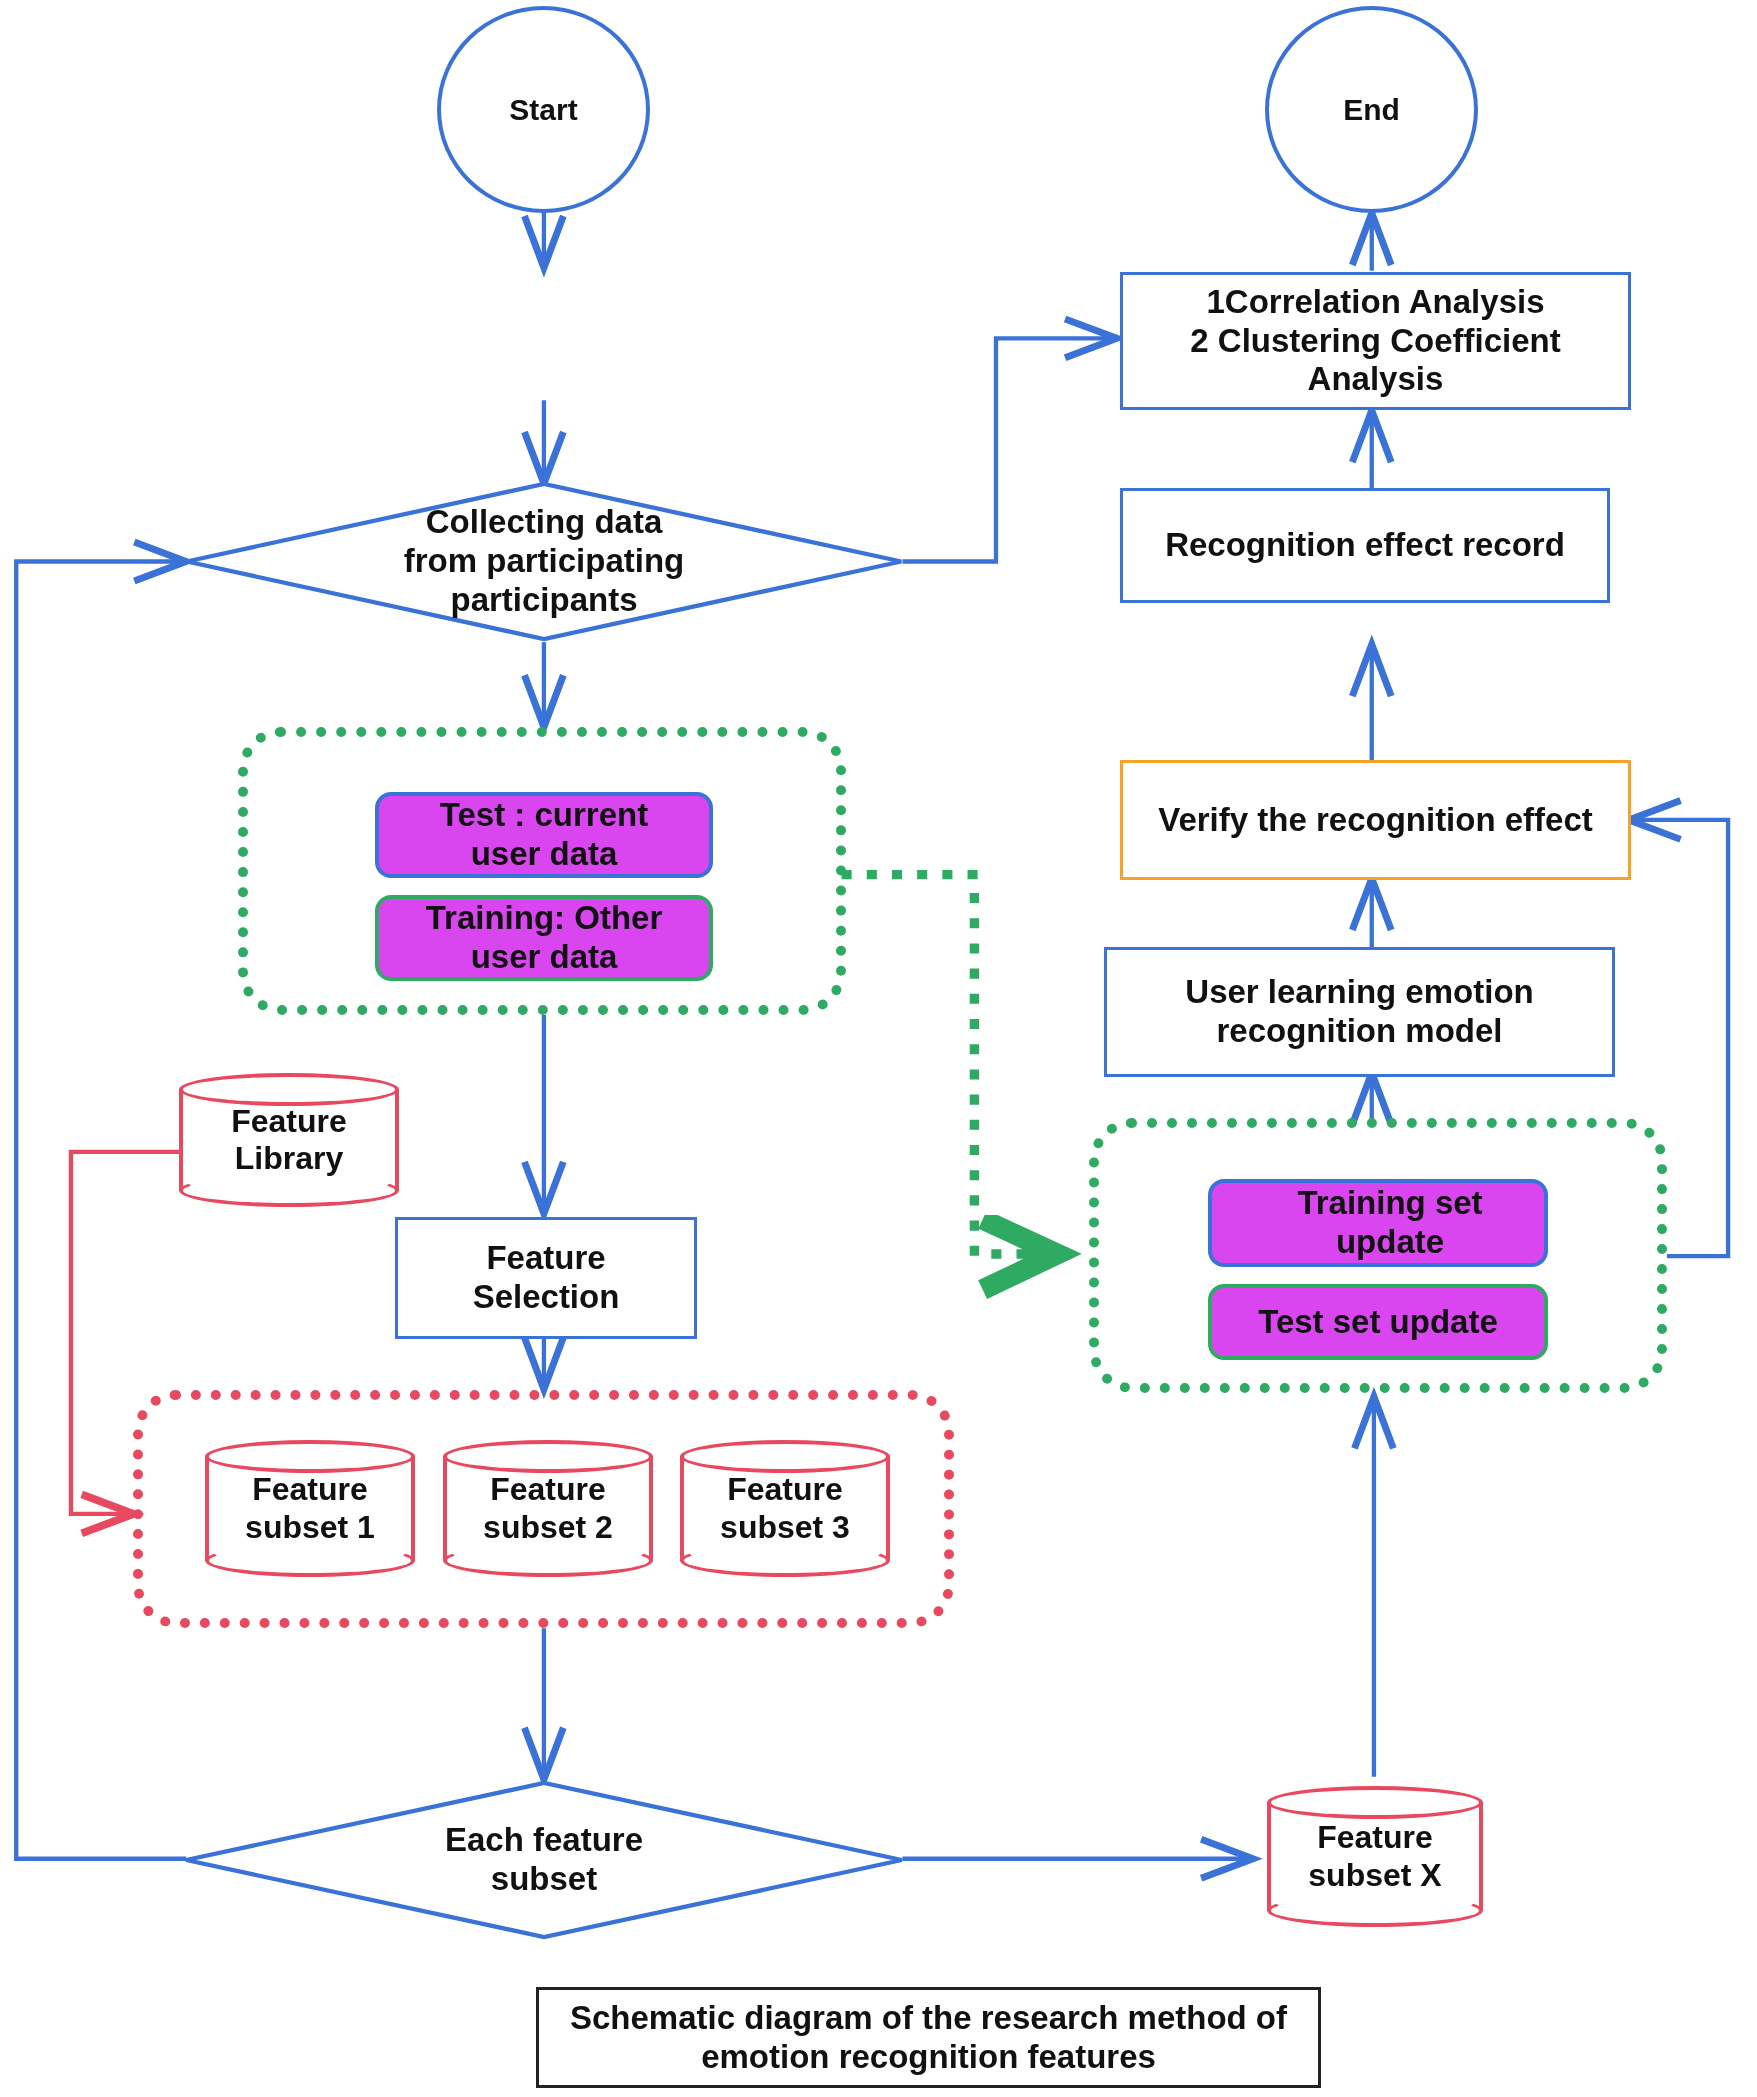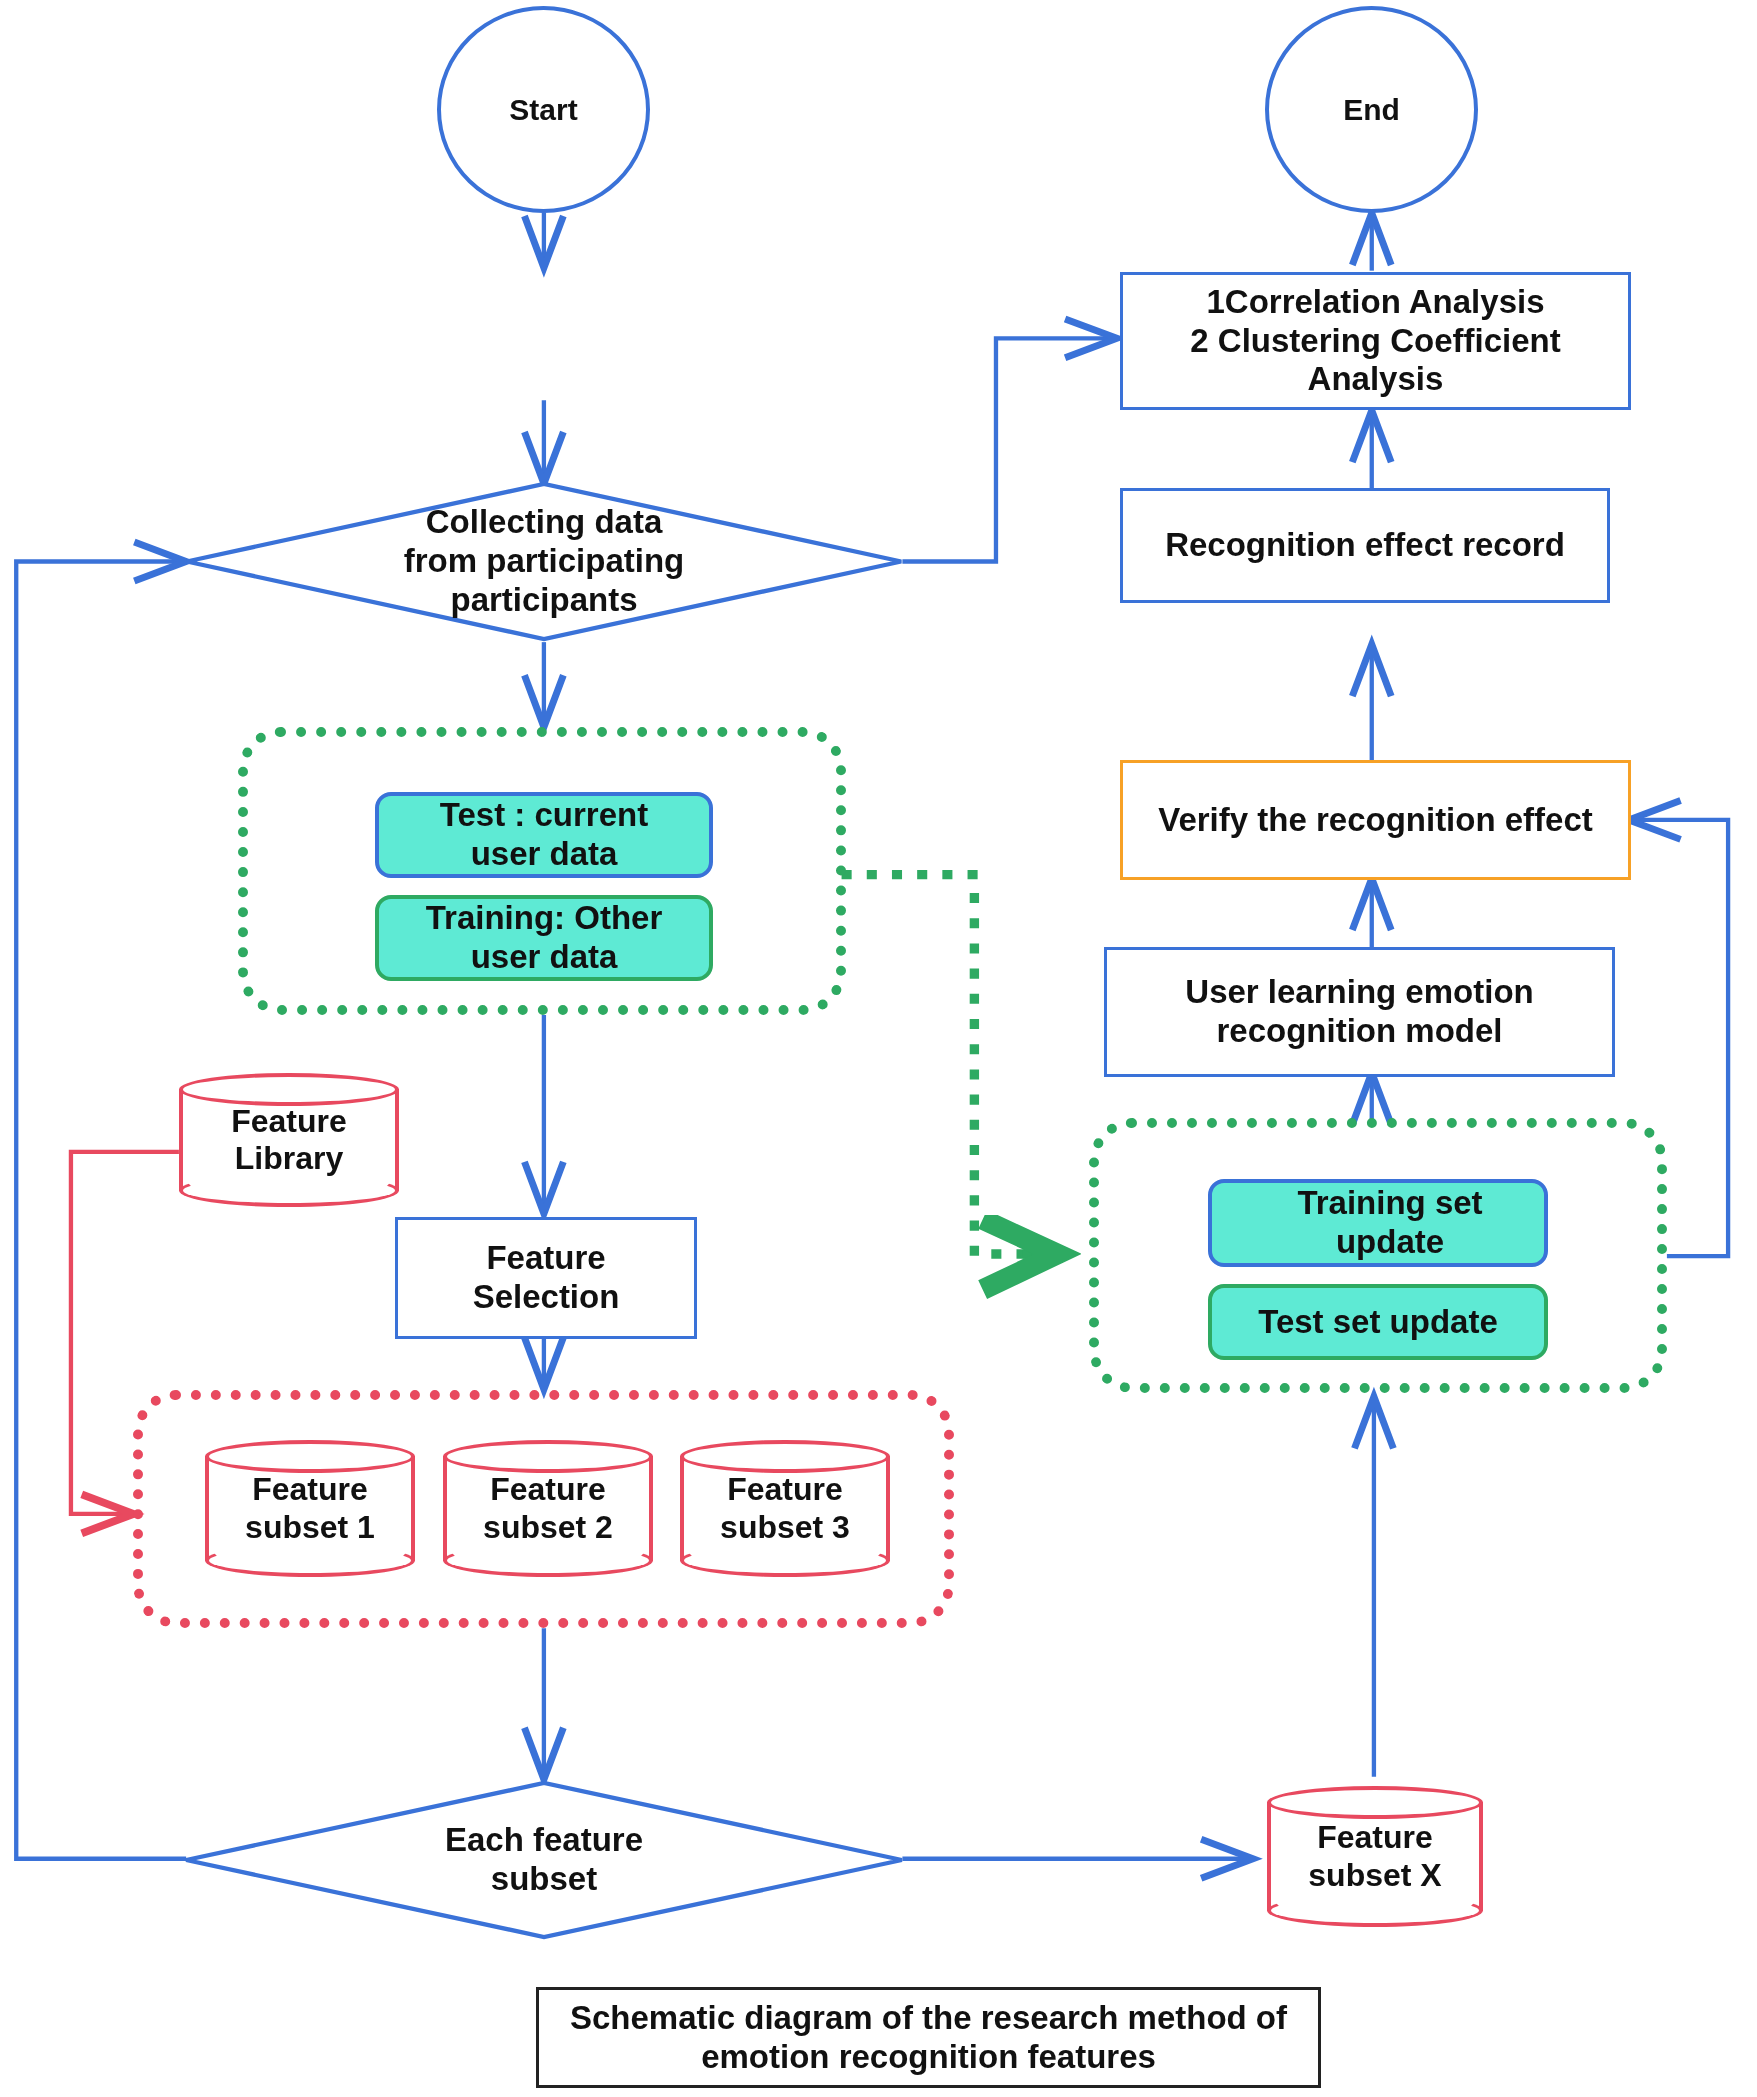--- a/index.html
+++ b/index.html
@@ -8,21 +8,21 @@
     width:1758px;height:2097px;position:relative;overflow:hidden;
   }
   #stage{position:absolute;left:0;top:0;width:1758px;height:2097px;}
   svg#wires{position:absolute;left:0;top:0;width:1758px;height:2097px;pointer-events:none;}
 
   .node{position:absolute;box-sizing:border-box;display:flex;align-items:center;justify-content:center;text-align:center;color:#111111;font-weight:bold;line-height:1.18;}
 
   .circle{border:4.3px solid #3a72d8;border-radius:50%;background:#fff;font-size:30px;}
   .rect{border:3.6px solid #3a72d8;background:#fff;font-size:33px;padding:2.9px 7.2px;}
   .rect.orange{border-color:#f7a126;}
-  .rrect{border:4.3px solid #3a72d8;border-radius:16px;background:#5eead4;font-size:33px;}
+  .rrect{border:4.3px solid #3a72d8;border-radius:16px;background:#d946ef;font-size:33px;}
   .rrect.green{border-color:#2eaa62;}
   .caption{border:3.6px solid #222;background:#fff;font-size:33px;}
 
   .group{position:absolute;box-sizing:border-box;border-radius:43px;background:transparent;}
   .group.green{border:10px dotted #2eaa62;}
   .group.red{border:10px dotted #e8495f;}
 
   
   .cyl{position:absolute;box-sizing:border-box;}
   .cyl .body{position:absolute;left:0;right:0;top:16px;bottom:16px;border-left:4.3px solid #e8495f;border-right:4.3px solid #e8495f;background:#fff;}

